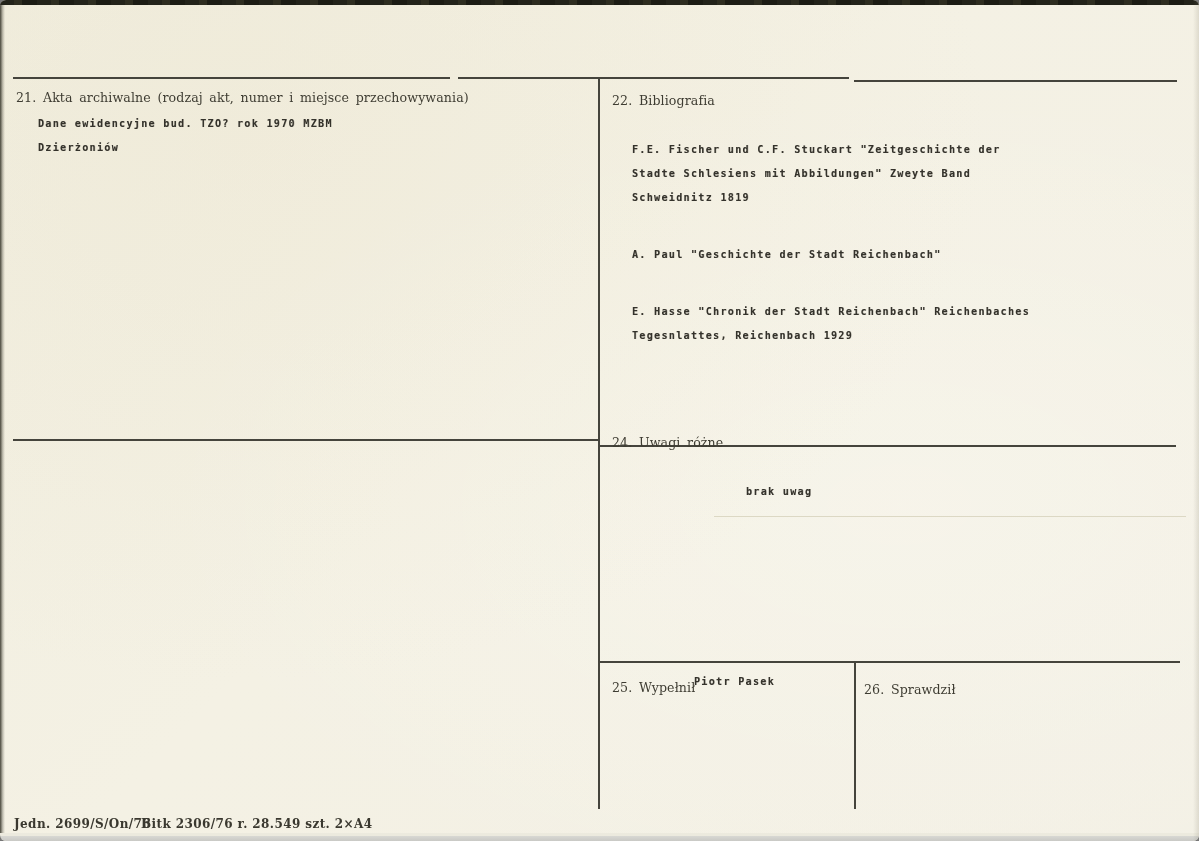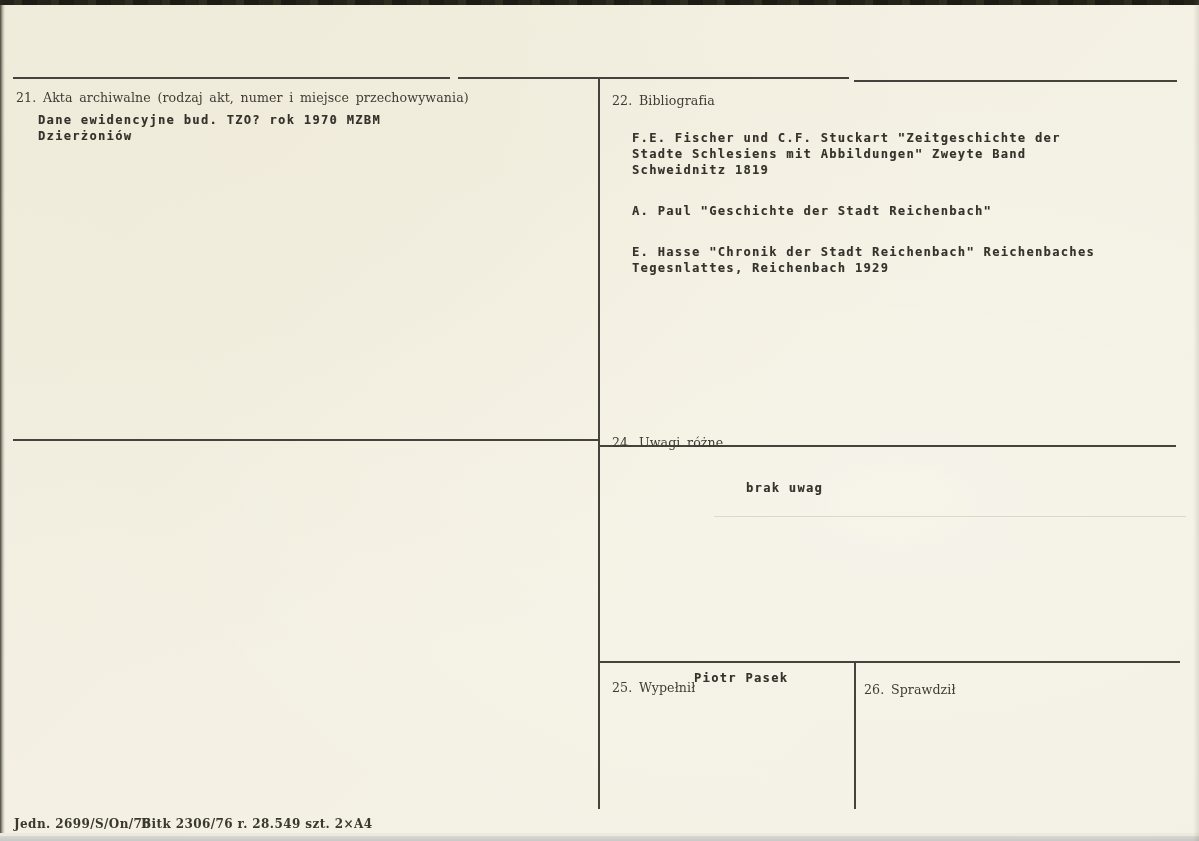--- a/index.html
+++ b/index.html
@@ -6,20 +6,21 @@
   #scan{
     position:relative;
     width:1199px;height:841px;
     overflow:hidden;
     background:
       radial-gradient(ellipse at 20% 15%, rgba(235,228,205,0.35), rgba(0,0,0,0) 55%),
       radial-gradient(ellipse at 75% 60%, rgba(255,255,250,0.25), rgba(0,0,0,0) 60%),
       linear-gradient(135deg, #f1eedf 0%, #f4f1e4 45%, #f3f0e5 100%);
     font-family:"DejaVu Serif", serif;
     color:#3e3c32;
+    border-radius:6px;
   }
   
   .edge-top{position:absolute;left:0;top:0;width:1199px;height:5px;
     background:repeating-linear-gradient(90deg,#23231a 0 14px,#2e2d20 14px 22px,#1c1c14 22px 37px);}
   .edge-left{position:absolute;left:0;top:0;width:5px;height:841px;
     background:linear-gradient(90deg, rgba(42,41,30,0.85), rgba(42,41,30,0.25) 55%, rgba(42,41,30,0) 100%);}
   .edge-bottom-light{position:absolute;left:0;top:833px;width:1199px;height:3px;background:#eceade;}
   .edge-bottom{position:absolute;left:0;top:836px;width:1199px;height:5px;
     background:linear-gradient(180deg,#d8d8d3,#c9c9c5);}
   .edge-right{position:absolute;right:0;top:0;width:6px;height:841px;
@@ -38,22 +39,22 @@
     word-spacing:2.5px;
     color:#3e3c32;
     white-space:nowrap;
   }
 
   
   .typed{
     position:absolute;
     font-family:"DejaVu Sans Mono", monospace;
     font-weight:bold;
-    font-size:12px;
-    line-height:16px;
+    font-size:10px;
+    line-height:24px;
     letter-spacing:1.35px;
     color:#34322b;
     white-space:pre-line;
     text-shadow:0.4px 0.4px 0 rgba(52,50,43,0.35);
   }
   .bib-entry{position:relative;margin-bottom:9px;}
 
   .footer-text{
     position:absolute;
     font-family:"DejaVu Serif", serif;

